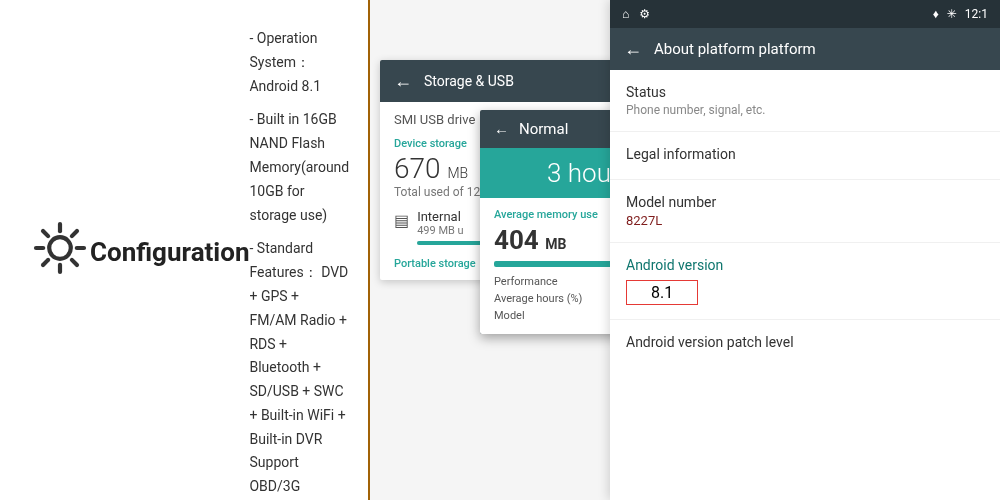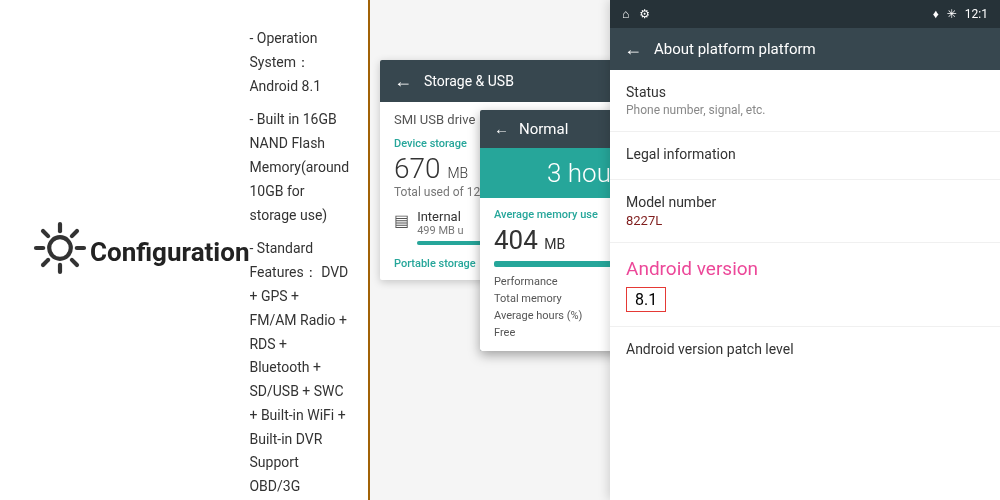--- a/index.html
+++ b/index.html
@@ -179,21 +179,21 @@
       padding: 10px 14px;
     }
     .avg-memory-label {
       font-size: 11px;
       color: #26a69a;
       font-weight: 500;
       margin-bottom: 4px;
     }
     .avg-memory-value {
       font-size: 26px;
-      font-weight: 400;
+      font-weight: 700;
       color: #333;
     }
     .avg-memory-value span.unit {
       font-size: 14px;
     }
     .avg-bar {
       height: 6px;
       background: #26a69a;
       border-radius: 2px;
       margin: 6px 0;
@@ -275,26 +275,26 @@
       color: #888;
     }
     .about-item-value {
       font-size: 13px;
       color: #7f1d1d;
       margin-top: 2px;
     }
     .android-version-box {
       border: 1px solid #e53935;
       display: inline-block;
-      padding: 2px 8px;
+      padding: 2px 24px;
       margin-top: 4px;
     }
     .android-version-title {
-      font-size: 19px;
-      color: #ec4899;
+      font-size: 14px;
+      color: #0f766e;
       margin-bottom: 3px;
     }
     .android-security-item {
       display: flex;
       justify-content: space-between;
       align-items: center;
       padding: 14px 16px;
     }
     .android-security-title {
       font-size: 14px;
@@ -372,29 +372,25 @@
         <span>404</span>
         <span class="unit">MB</span>
       </div>
       <div class="avg-bar"></div>
       <div class="memory-stats">
         <div class="memory-stat-row">
           <span>Performance</span>
           <span class="val">Normal</span>
         </div>
         <div class="memory-stat-row">
-          <span>Total memory</span>
-          <span class="val">0.90 GB</span>
-        </div>
-        <div class="memory-stat-row">
           <span>Average hours (%)</span>
           <span class="val">44%</span>
         </div>
         <div class="memory-stat-row">
-          <span>Free</span>
+          <span>Model</span>
           <span class="val">514 MB</span>
         </div>
       </div>
     </div>
   </div>
 
   <div class="about-panel">
     <div class="about-statusbar">
       <div class="statusbar-left">
         <span>⌂</span>

